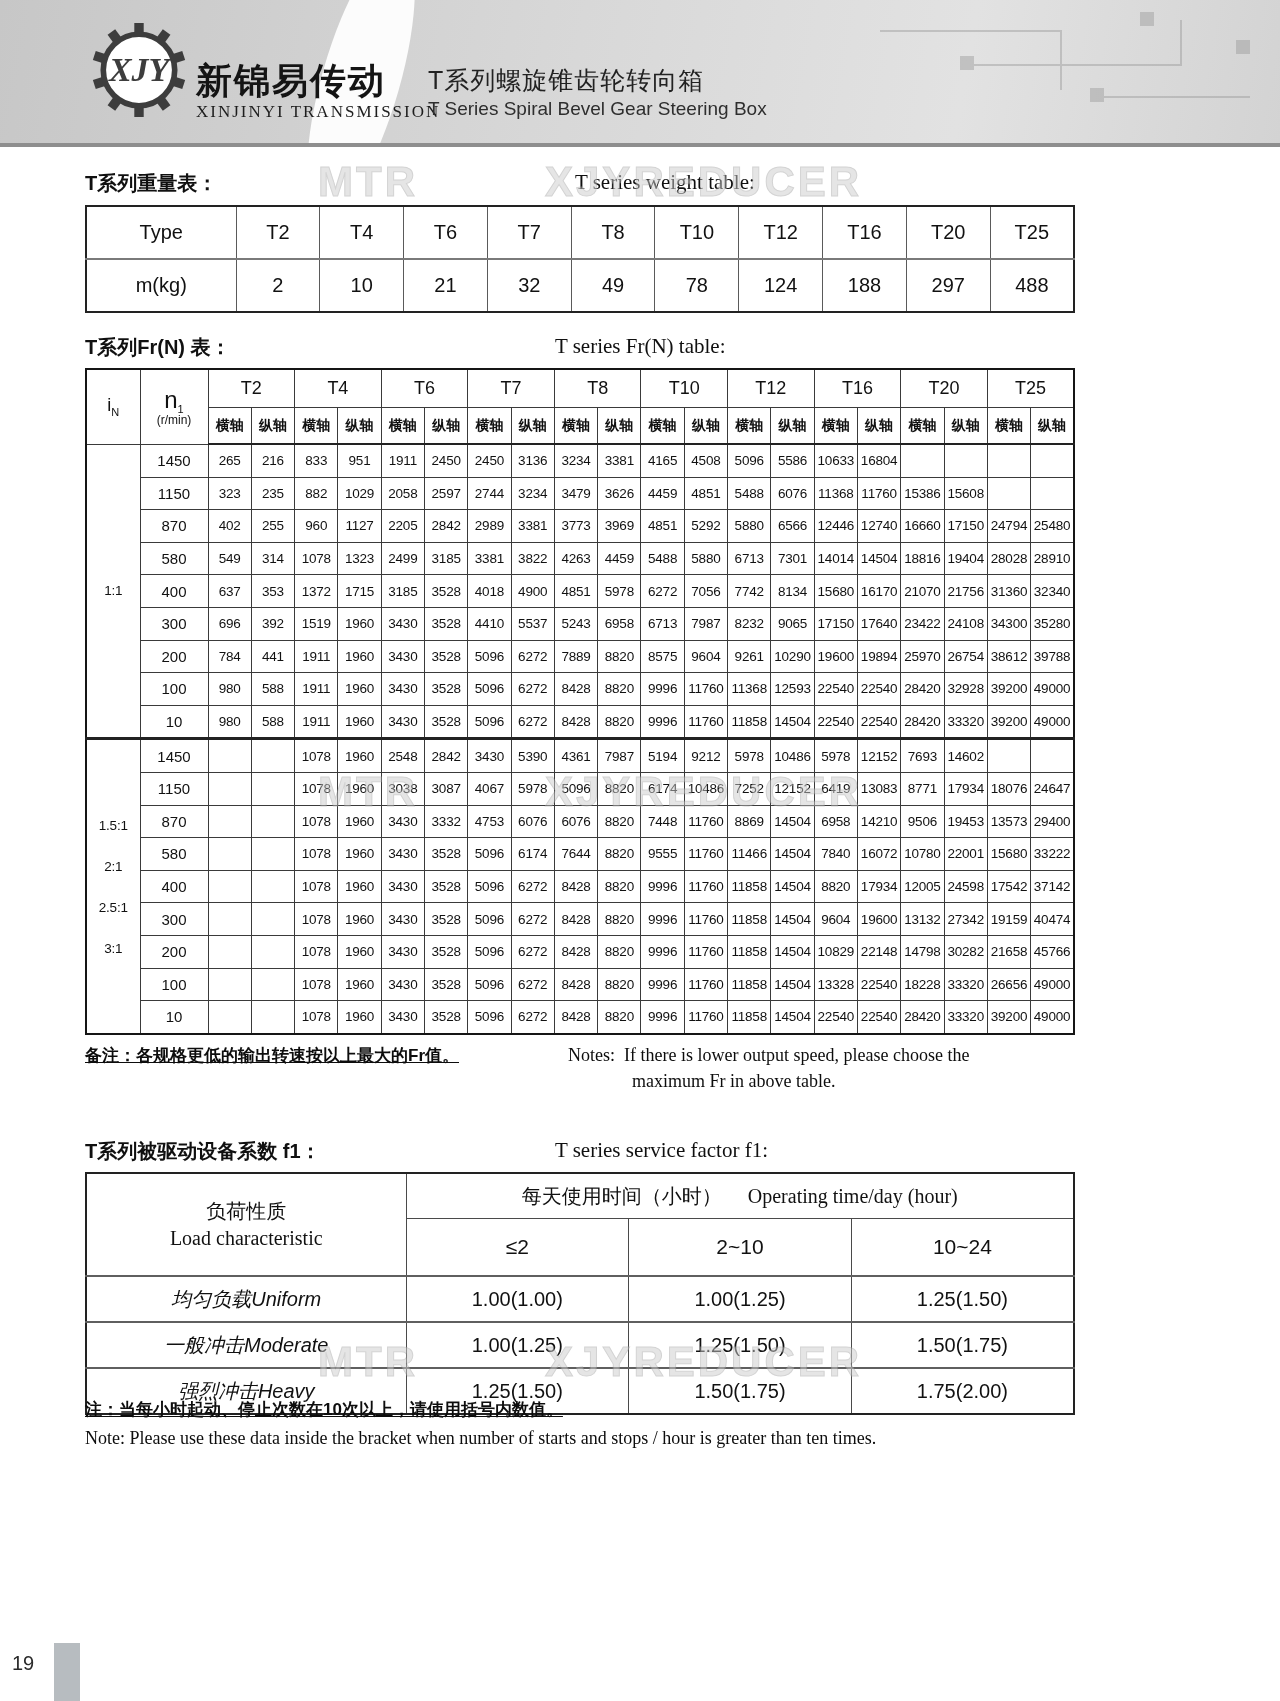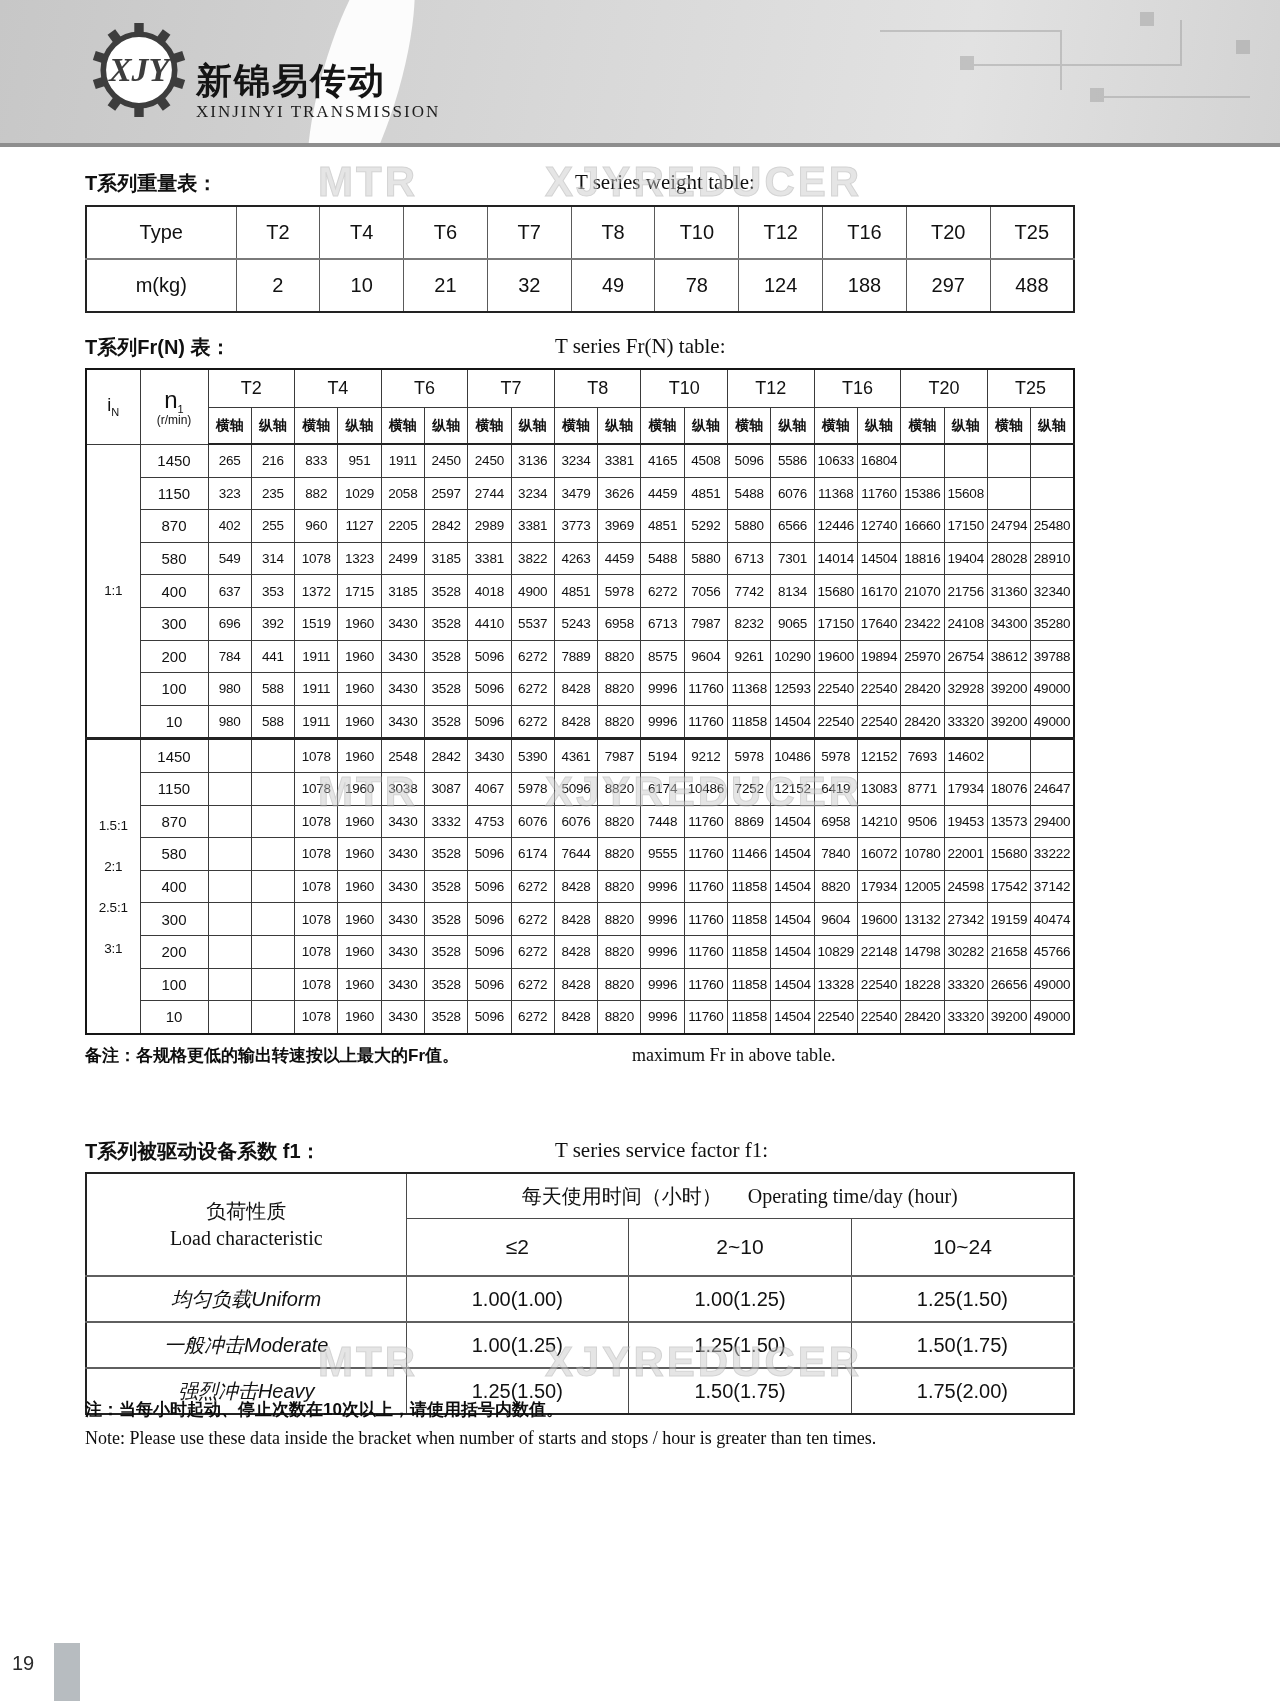--- a/index.html
+++ b/index.html
@@ -55,21 +55,21 @@
   .fr-n1h .unit{font-size:12px;margin-top:-2px;}
   .fr-table tbody td{height:31.6px;font-size:13.5px;letter-spacing:-0.2px;}
   .fr-table tbody td.n1-cell{font-size:15px;letter-spacing:0;}
   .ratio-cell{font-size:19px;}
   .ratio-cell .ratio-label{margin:26px 0;}
   .ratio-cell.single .ratio-label{margin:0;}
   tr.group-sep td{border-top:3px solid #222;}
   .fr-table thead tr:last-child th{border-bottom:2px solid #222;}
 
   
-  .note-cn{font-size:17px;font-weight:bold;color:#0d0d0d;}
+  .note-cn{font-size:17px;font-weight:bold;color:#0d0d0d;text-decoration:underline;}
   .note-en{font-family:"Liberation Serif","DejaVu Serif",serif;font-size:18px;color:#0d0d0d;}
   .fr-note-cn{position:absolute;left:85px;top:1044px;width:480px;}
   .fr-note-en{position:absolute;left:568px;top:1042px;width:500px;line-height:1.45;}
   .fr-note-en .l2{padding-left:64px;}
 
   
   .svc-table{position:absolute;top:1172px;left:85px;width:990px;border-collapse:collapse;
       table-layout:fixed;border:2px solid #222;}
   .svc-table th,.svc-table td{border:1px solid #4a4a4a;text-align:center;vertical-align:middle;
       font-weight:normal;font-size:20px;}
@@ -112,20 +112,24 @@
           </g>
         </g>
         <circle cx="50" cy="55" r="38" fill="#fff" stroke="#3d3d3d" stroke-width="6"></circle>
         <text x="50" y="67" text-anchor="middle" font-size="36" font-style="italic" font-weight="bold" fill="#3d3d3d" font-family="Liberation Serif, serif">XJY</text>
       </svg>
     </div>
     <div class="brand">
       <div class="brand-cn">新锦易传动</div>
       <div class="brand-en">XINJINYI TRANSMISSION</div>
     </div>
+    <div class="hdr-title">
+      <div class="title-cn">T系列螺旋锥齿轮转向箱</div>
+      <div class="title-en">T Series Spiral Bevel Gear Steering Box</div>
+    </div>
     <div class="circuit">
       <i style="left:40px;top:30px;width:180px;height:2px;"></i>
       <i style="left:220px;top:30px;width:2px;height:60px;"></i>
       <i style="left:120px;top:64px;width:220px;height:2px;"></i>
       <i style="left:340px;top:20px;width:2px;height:46px;"></i>
       <i style="left:260px;top:96px;width:150px;height:2px;"></i>
       <i class="cq" style="left:300px;top:12px;"></i>
       <i class="cq" style="left:396px;top:40px;"></i>
       <i class="cq" style="left:250px;top:88px;"></i>
       <i class="cq" style="left:120px;top:56px;"></i>
@@ -655,20 +659,21 @@
           <td>28420</td>
           <td>33320</td>
           <td>39200</td>
           <td>49000</td>
         </tr>
       </tbody>
   </table>
 
   <div class="fr-note-cn note-cn">备注：各规格更低的输出转速按以上最大的Fr值。</div>
   <div class="fr-note-en note-en">
+    <div class="l1"><span>Notes:</span>&nbsp; <span>If there is lower output speed, please choose the</span></div>
     <div class="l2">maximum Fr in above table.</div>
   </div>
 
   <div class="h-cn" style="top:1138px;">T系列被驱动设备系数  f1：</div>
   <div class="h-en" style="top:1138px;left:555px;">T series service factor f1:</div>
 
   <table class="svc-table">
     <colgroup>
         <col style="width:320px;">
       </colgroup>

